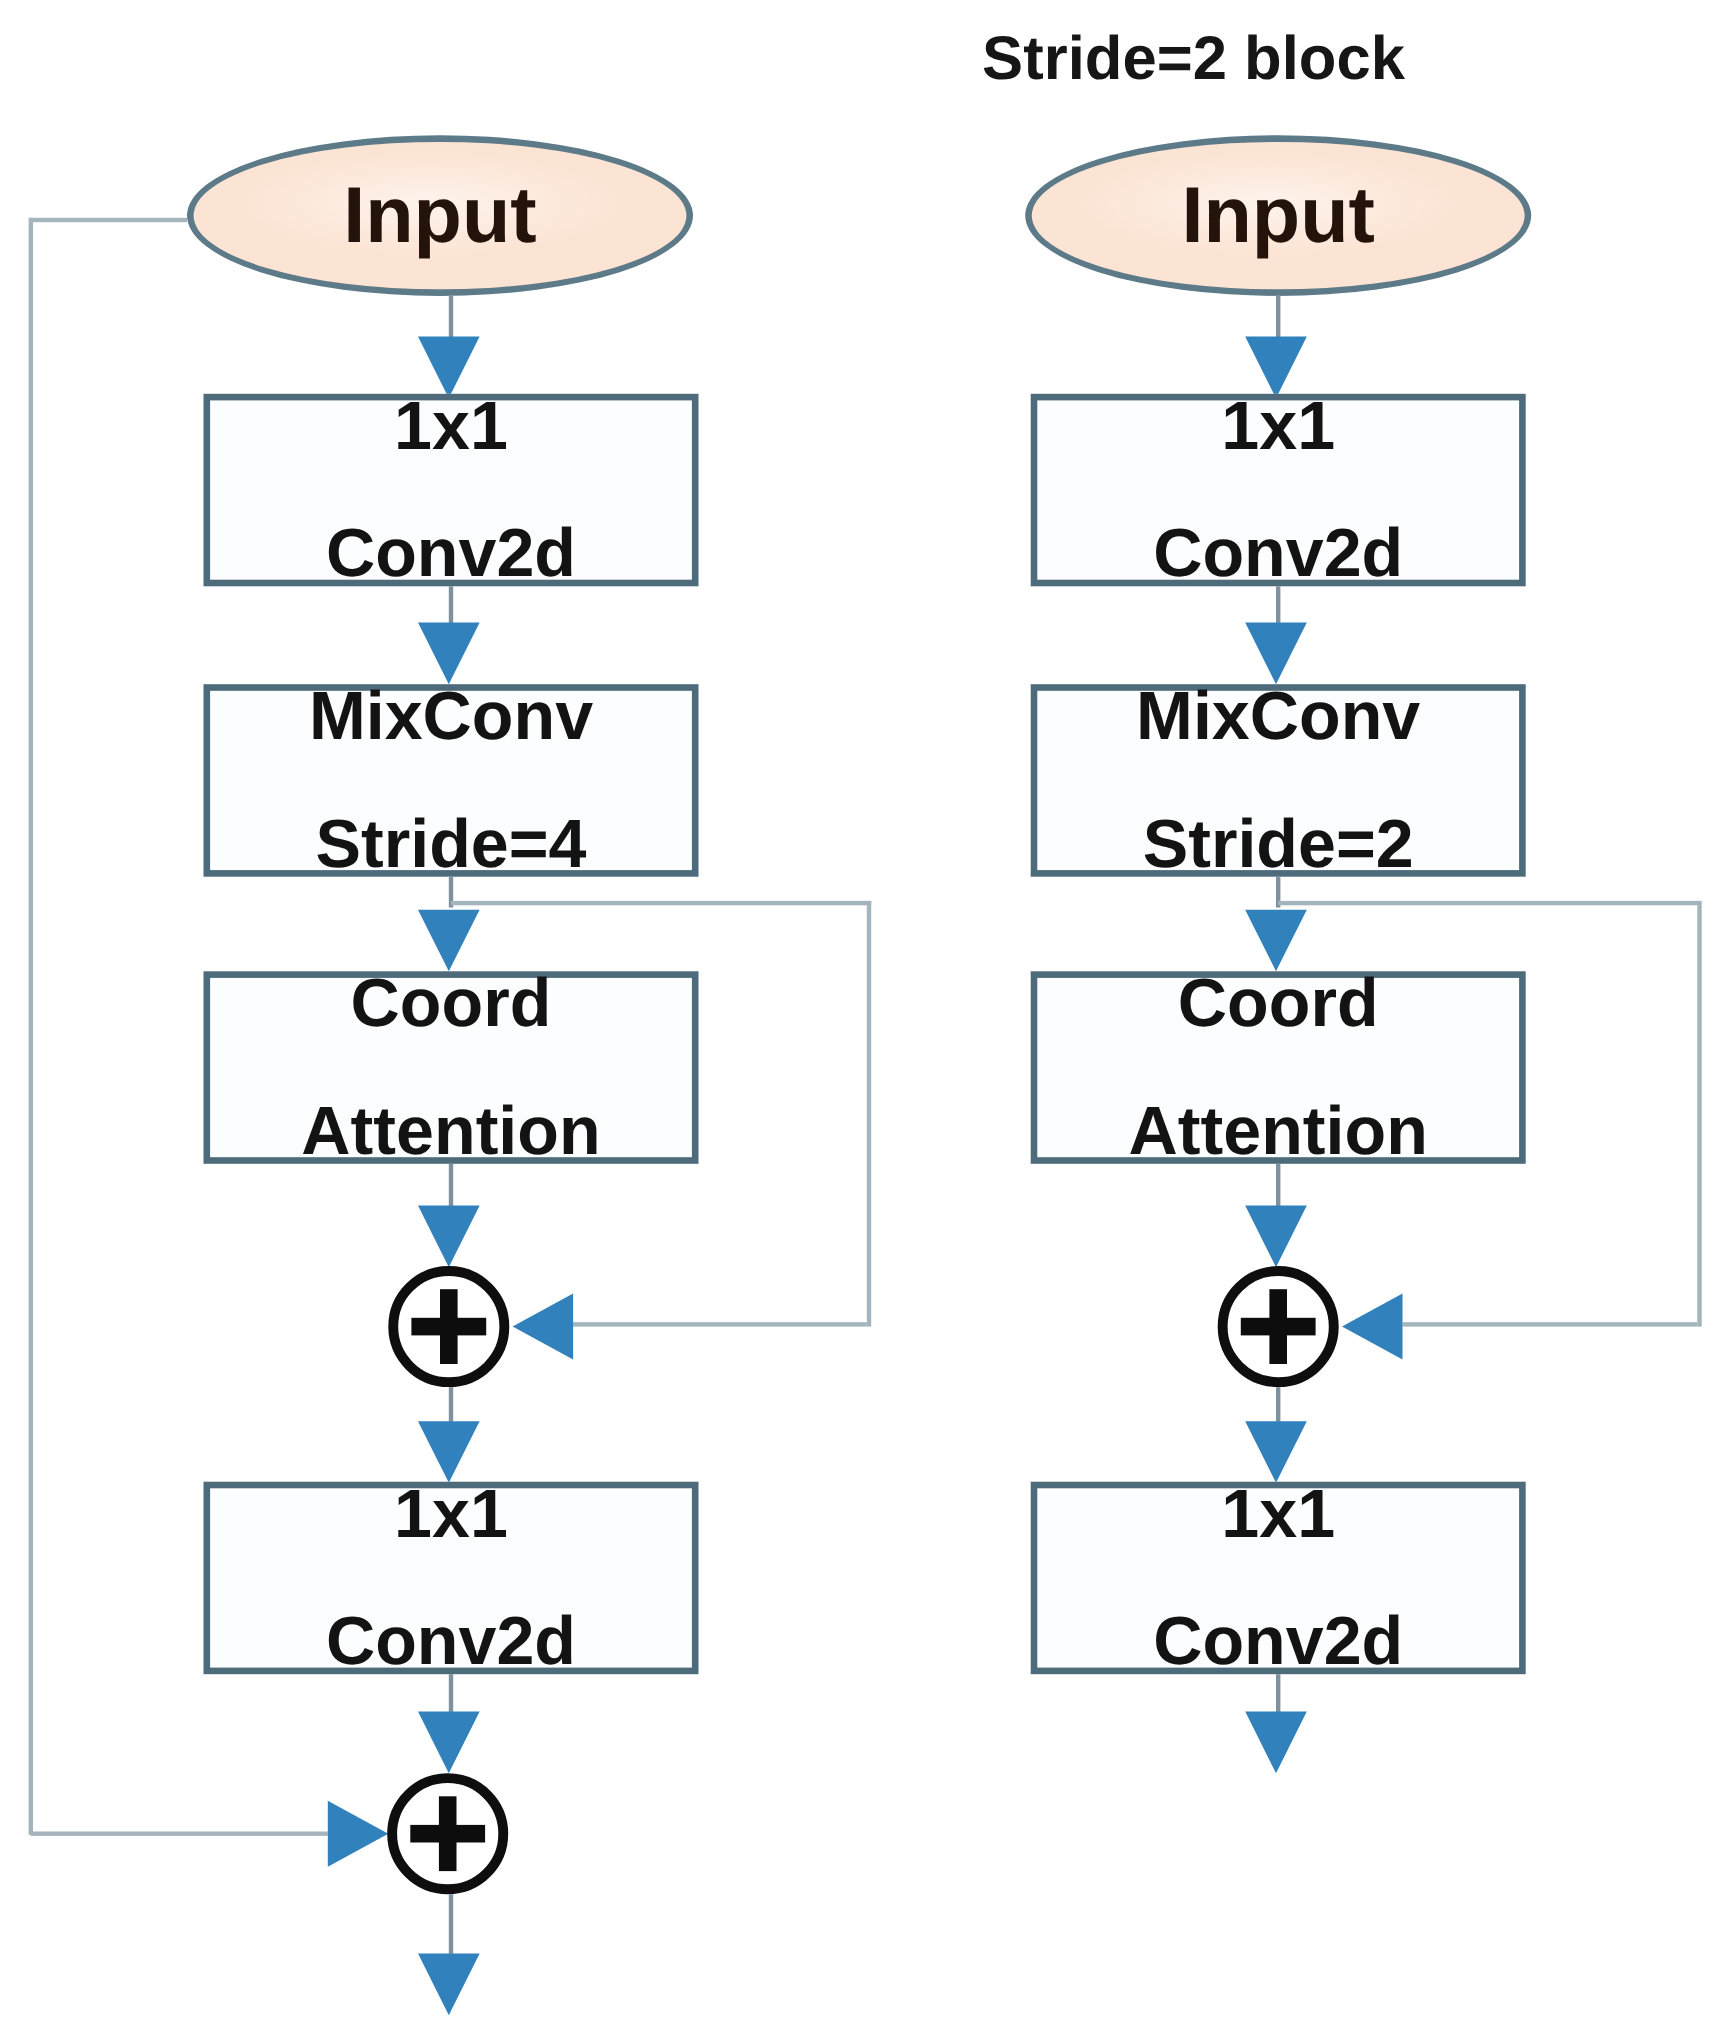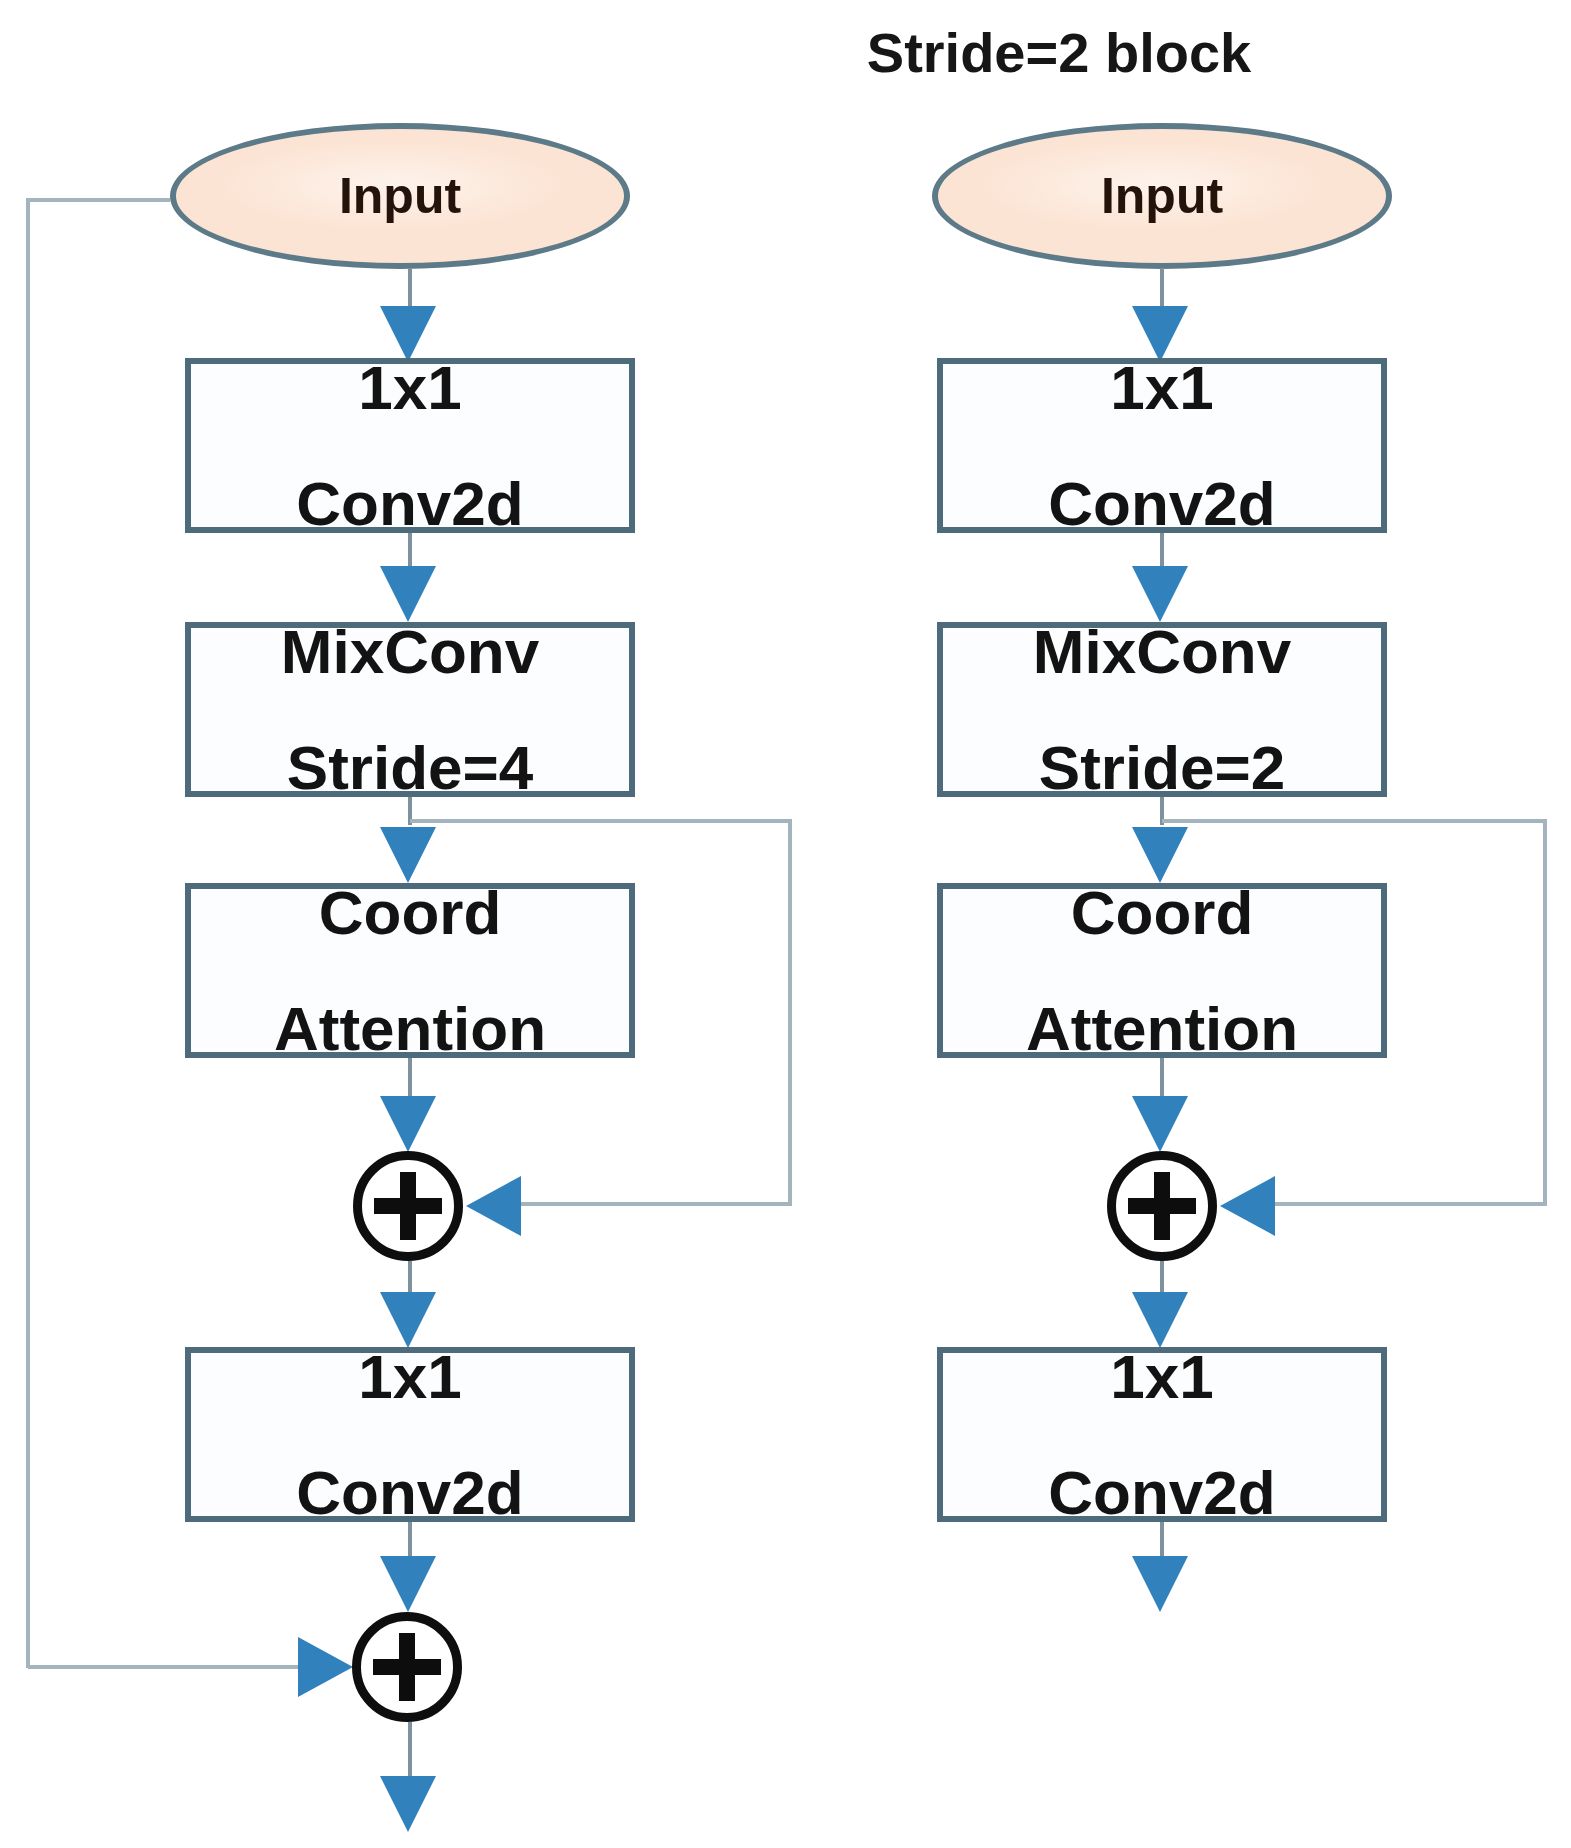--- a/index.html
+++ b/index.html
@@ -10,21 +10,21 @@
   .col-title{
     position:absolute;text-align:center;font-size:56px;font-weight:700;
     color:#161616;white-space:nowrap;
   }
   .node-ellipse{
     position:absolute;width:460px;height:146px;box-sizing:border-box;
     border:6px solid var(--ellipse_border,#5d7a88);border-radius:50%;
     background:radial-gradient(closest-side at 48% 42%, #fdf3ec 0%, var(--ellipse_fill,#fce4d4) 80%);
     display:flex;align-items:center;justify-content:center;
   }
-  .input-label{font-size:50px;font-weight:700;color:#24130a;}
+  .input-label{font-size:72px;font-weight:700;color:#24130a;}
   .block-box{
     position:absolute;width:450px;height:175px;box-sizing:border-box;
     border:6px solid var(--box_border,#4d6b7a);background:#fcfdff;
     display:flex;flex-direction:column;align-items:center;justify-content:center;gap:40px;
   }
   .bl{font-size:62px;line-height:76px;font-weight:700;color:#131313;white-space:nowrap;}
   .vline{position:absolute;width:4px;background:var(--connector_gray,#7d929e);}
   .hline{position:absolute;height:4px;background:var(--connector_gray,#7d929e);}
   .skip{background:var(--skip_gray,#a4b4bd);}
   .ah-down{position:absolute;width:0;height:0;
@@ -107,21 +107,21 @@
   <div class="ah-down" style="left:380px;top:1556px;"></div>
 
   <div class="add-circle" style="left:352px;top:1612px;">
     <span class="plus-h"></span>
     <span class="plus-v"></span>
   </div>
 
   <div class="vline" style="left:408px;top:1722px;height:56px;"></div>
   <div class="ah-down" style="left:380px;top:1776px;"></div>
 
-  <div class="col-title" style="left:809px;top:20px;width:500px;">Stride=2 block</div>
+  <div class="col-title" style="left:835px;top:20px;width:500px;">Stride=2 block</div>
 
   <div class="node-ellipse" style="left:932px;top:123px;">
     <span class="input-label">Input</span>
   </div>
 
   <div class="vline" style="left:1160px;top:268px;height:44px;"></div>
   <div class="ah-down" style="left:1132px;top:306px;"></div>
 
   <div class="block-box" style="left:937px;top:358px;">
     <span class="bl">1x1</span>

